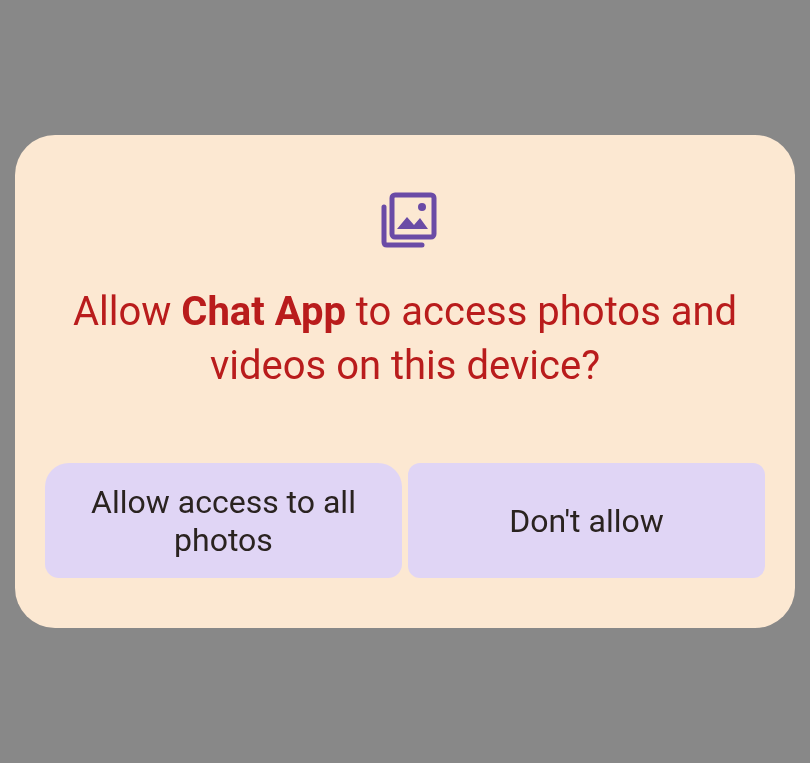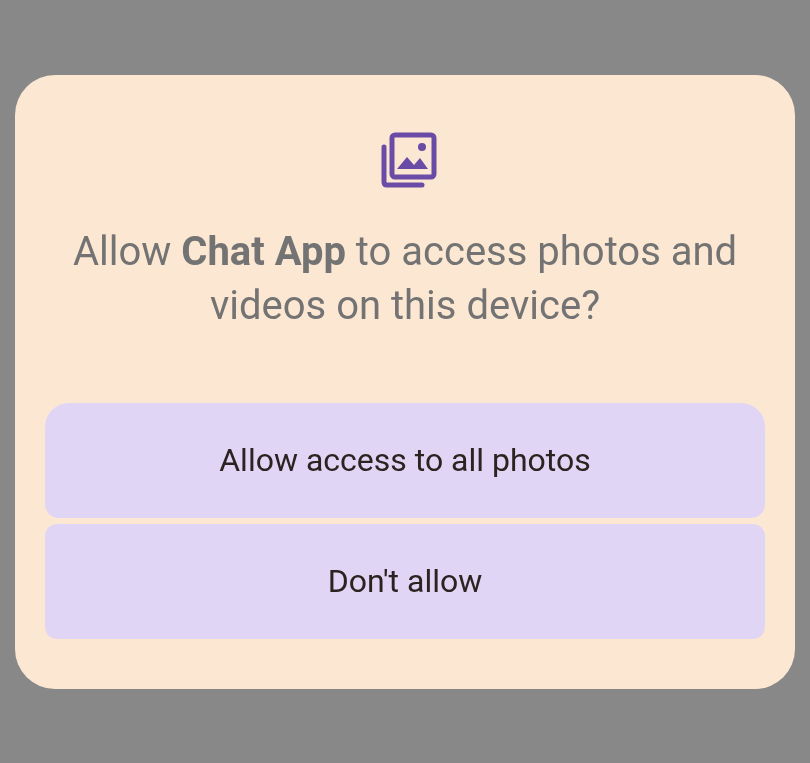--- a/index.html
+++ b/index.html
@@ -30,36 +30,36 @@
     }
     
     .icon-container {
       margin-bottom: 30px;
       display: flex;
       justify-content: center;
     }
     
     .title {
       font-size: 40px;
-      color: #737373;
+      color: #b91c1c;
       text-align: center;
       line-height: 1.35;
       margin-bottom: 70px;
       font-weight: 400;
       padding: 0 20px;
     }
     
     .title .app-name {
       font-weight: 700;
     }
     
     .button-group {
       width: 100%;
       display: flex;
-      flex-direction: column;
+      flex-direction: row;
       gap: 6px;
     }
     
     .option-button {
       width: 100%;
       height: 115px;
       background: #e0d5f5;
       border: none;
       border-radius: 14px;
       font-size: 32px;

